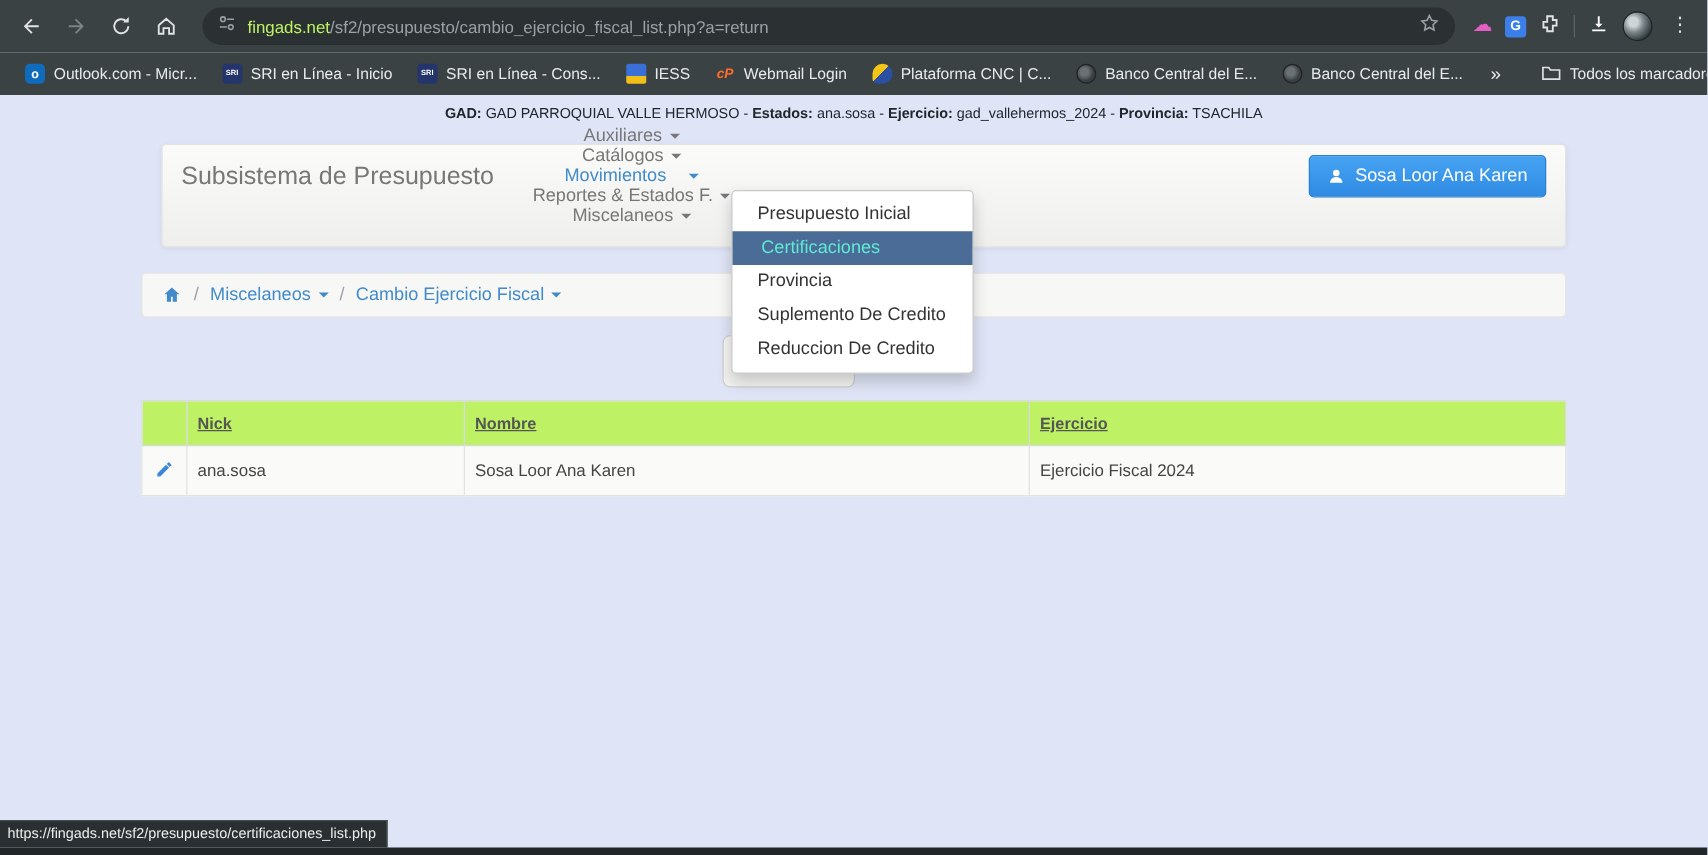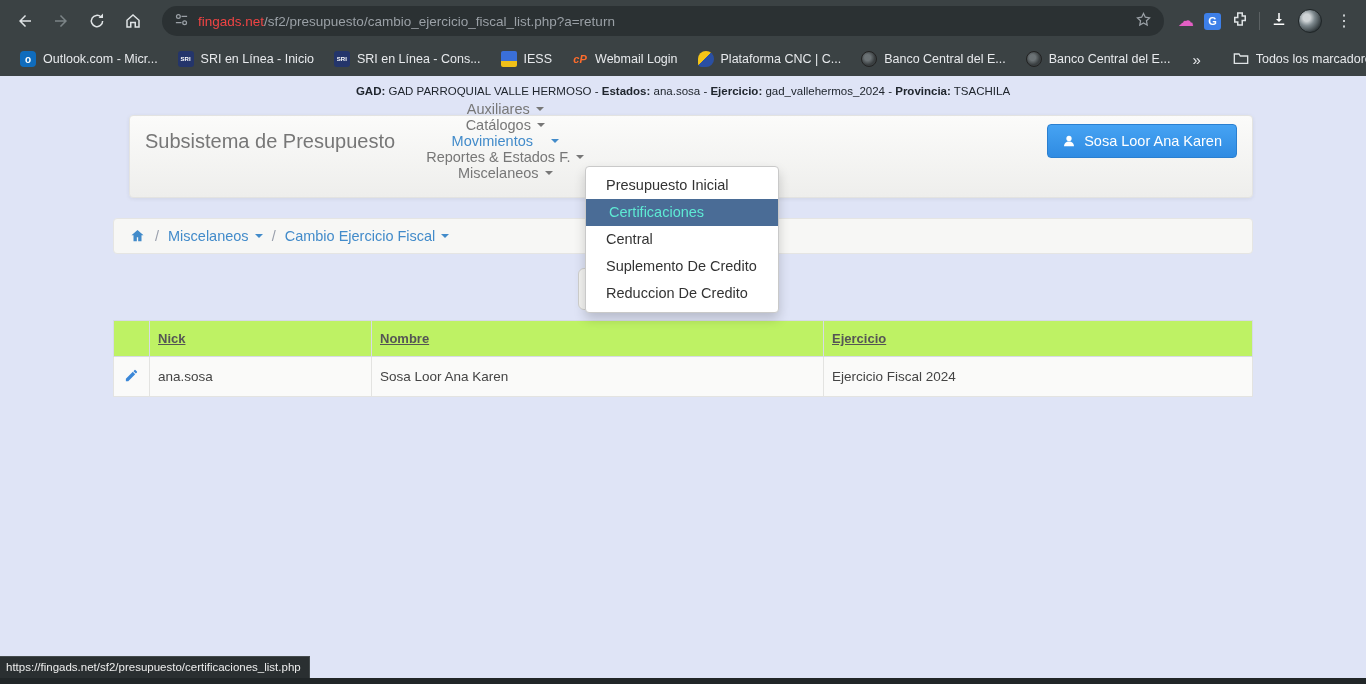--- a/index.html
+++ b/index.html
@@ -16,21 +16,21 @@
     display:flex; align-items:center; padding:0 10px; gap:6px;
   }
   .tb-btn { width:30px; height:30px; border-radius:50%; display:flex; align-items:center; justify-content:center; flex:0 0 auto; }
   .tb-btn svg { display:block; }
   .omnibox {
     flex:1; height:30px; background:#2b3133; border-radius:15px;
     margin:0 8px; display:flex; align-items:center; padding:0 12px; gap:9px;
     min-width:0;
   }
   .omni-url { font-size:13.5px; color:#9aa0a6; white-space:nowrap; overflow:hidden; flex:1; }
-  .omni-url .domain { color:#ef4444; }
+  .omni-url .domain { color:#bef264; }
   .right-icons { display:flex; align-items:center; gap:10px; flex:0 0 auto; }
   .vsep { width:1px; height:18px; background:#5b6163; }
   .cloud-ext { font-size:16px; color:#e35fc4; line-height:1; }
   .translate-ico { width:17px; height:17px; background:#3d7fe8; border-radius:3px; color:#fff; font-size:11px; font-weight:bold; display:flex; align-items:center; justify-content:center; }
   .avatar { width:24px; height:24px; border-radius:50%; background:radial-gradient(circle at 35% 35%, #cfd4d6 0 18%, #7d888d 40%, #30383b 75%); border:1px solid #1f2527; }
   .kebab { color:#dfe3e5; font-size:16px; letter-spacing:0; line-height:1; padding:0 4px; }
   .bookmarks-bar {
     height:34px; background:#3b4244; display:flex; align-items:center;
     padding:0 12px; gap:4px; color:#e8eaed; font-size:12.5px;
   }
@@ -59,21 +59,21 @@
   .brand { font-size:20px; color:#777; margin-right:16px; white-space:nowrap; }
   .nav-item { font-size:14.5px; color:#777; padding:0 15px; white-space:nowrap; display:flex; align-items:center; }
   .nav-item.active { color:#428bca;gap:12px; }
   .caret { display:inline-block; width:0; height:0; border-left:4px solid transparent; border-right:4px solid transparent; border-top:4px solid currentColor; margin-left:6px; }
   .user-btn {
     margin-left:auto; height:34px; padding:0 14px;
     background:linear-gradient(#46a3f3,#2f8be2); border:1px solid #2a7fd0; border-radius:4px;
     color:#fff; font-size:14.5px; display:flex; align-items:center; gap:8px; white-space:nowrap;
   }
   .dropdown {
-    position:absolute; left:585px; top:166px; width:194px; z-index:20;
+    position:absolute; left:585px; top:152px; width:194px; z-index:20;
     background:#fff; border:1px solid #c9c9c9; border-radius:4px;
     box-shadow:0 6px 12px rgba(0,0,0,0.18); padding:5px 0;
   }
   .dropdown-item { font-size:14.5px; color:#333; padding:3px 20px; line-height:21px; white-space:nowrap; }
   .dropdown-item.active { background:#4a6c96; color:#5eead4;padding-left:23px; }
   .partial-btn {
     position:absolute; left:578px; top:268px; width:106px; height:42px; z-index:5;
     background:#f3f3f1; border:1px solid #cfcfcd; border-radius:6px;
   }
   .breadcrumb {
@@ -300,19 +300,19 @@
         </tr>
       </tbody>
   </table>
 </div>
 
 <div class="partial-btn"></div>
 
 <div class="dropdown" id="dropdown-menu">
     <div class="dropdown-item">Presupuesto Inicial</div>
     <div class="dropdown-item active">Certificaciones</div>
-    <div class="dropdown-item">Central</div>
+    <div class="dropdown-item">Provincia</div>
     <div class="dropdown-item">Suplemento De Credito</div>
     <div class="dropdown-item">Reduccion De Credito</div>
   </div>
 
 <div class="status-tooltip">https://fingads.net/sf2/presupuesto/certificaciones_list.php</div>
 <div class="bottom-strip"></div>
 
 </body></html>

